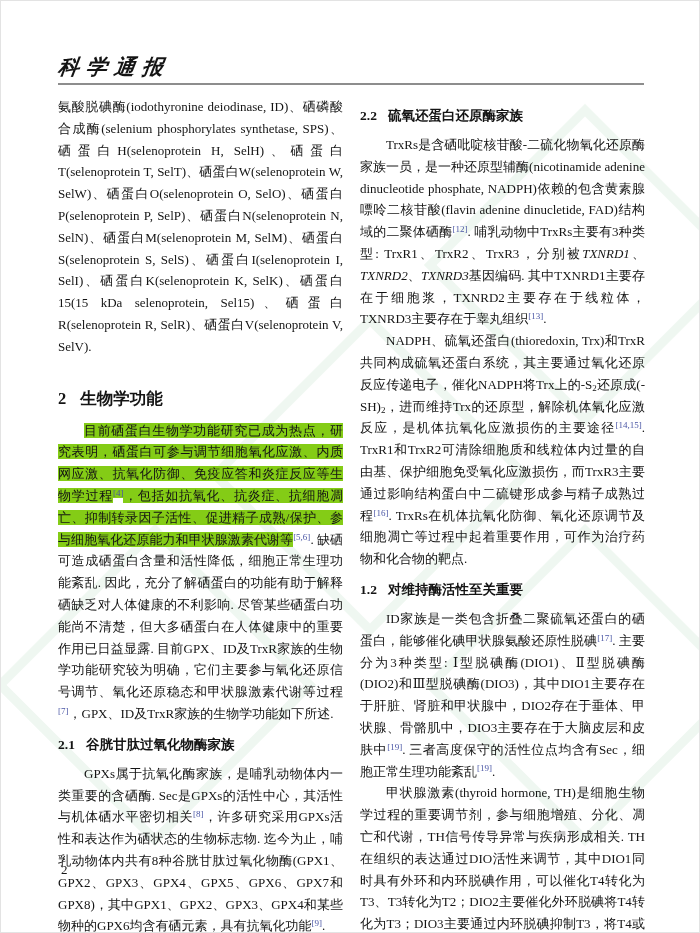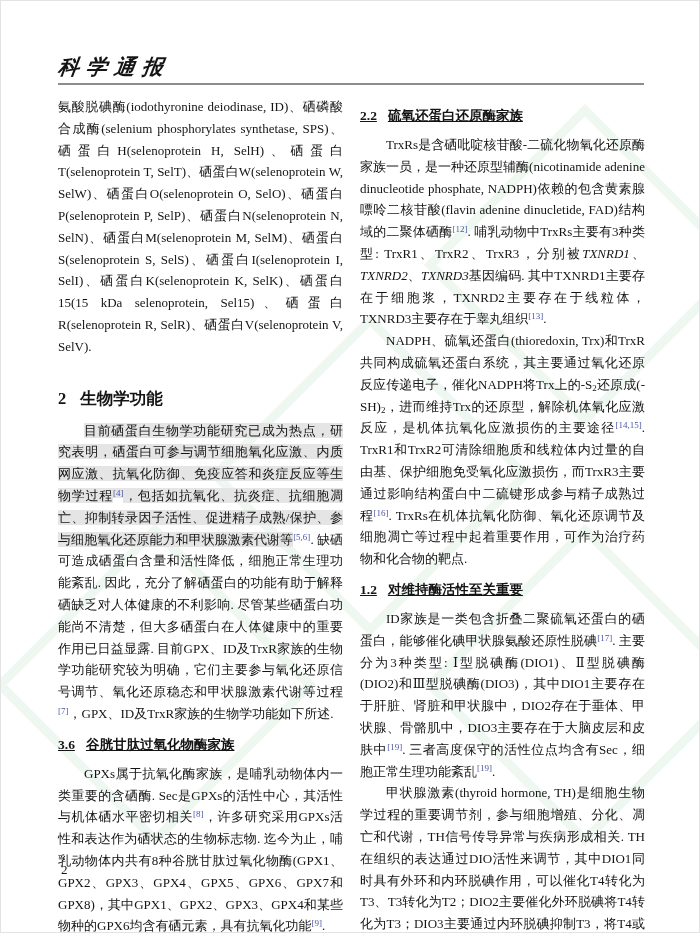--- a/index.html
+++ b/index.html
@@ -48,34 +48,33 @@
     margin:29px 0 9px 0;
     font-size:16.5px;
     font-weight:bold;
     line-height:24px;
   }
   .h-sub{
     margin:9px 0 7px 0;
     font-size:13.5px;
     font-weight:bold;
     line-height:22px;
-    text-decoration:underline;
   }
   .h-num{margin-right:14px;}
   .h-sub .h-num{margin-right:11px;}
 
   sup.ref{
     color:#4a56a5;
     font-size:9px;
     line-height:0;
     vertical-align:baseline;
     position:relative;top:-0.45em;
   }
   sub.sb{font-size:9px;line-height:0;vertical-align:baseline;position:relative;top:0.25em;}
-  .hl{background:#e5e5e5;margin-top:24px;}
+  .hl{background:#84cc16;margin-top:24px;}
   .it{font-style:italic;}
 
   .pagenum{
     position:absolute;left:60px;top:861px;
     font-size:13px;
   }
 </style>
 </head>
 <body>
 
@@ -96,21 +95,21 @@
       <div class="col">
         <p class="body"><span>氨酸脱碘酶(iodothyronine deiodinase, ID)、硒磷酸合成酶(selenium phosphorylates synthetase, SPS)、硒蛋白H(selenoprotein H, SelH)、硒蛋白T(selenoprotein T, SelT)、硒蛋白W(selenoprotein W, SelW)、硒蛋白O(selenoprotein O, SelO)、硒蛋白P(selenoprotein P, SelP)、硒蛋白N(selenoprotein N, SelN)、硒蛋白M(selenoprotein M, SelM)、硒蛋白S(selenoprotein S, SelS)、硒蛋白I(selenoprotein I, SelI)、硒蛋白K(selenoprotein K, SelK)、硒蛋白15(15 kDa selenoprotein, Sel15)、硒蛋白R(selenoprotein R, SelR)、硒蛋白V(selenoprotein V, SelV).</span></p>
 
         <div class="h-sec">
           <span class="h-num">2</span><span>生物学功能</span>
         </div>
 
         <p class="body indent"><span class="hl">目前硒蛋白生物学功能研究已成为热点，研究表明，硒蛋白可参与调节细胞氧化应激、内质网应激、抗氧化防御、免疫应答和炎症反应等生物学过程</span><sup class="ref hl">[4]</sup><span class="hl">，包括如抗氧化、抗炎症、抗细胞凋亡、抑制转录因子活性、促进精子成熟/保护、参与细胞氧化还原能力和甲状腺激素代谢等</span><sup class="ref">[5,6]</sup><span>. 缺硒可造成硒蛋白含量和活性降低，细胞正常生理功能紊乱. 因此，充分了解硒蛋白的功能有助于解释硒缺乏对人体健康的不利影响. 尽管某些硒蛋白功能尚不清楚，但大多硒蛋白在人体健康中的重要作用已日益显露. 目前GPX、ID及TrxR家族的生物学功能研究较为明确，它们主要参与氧化还原信号调节、氧化还原稳态和甲状腺激素代谢等过程</span><sup class="ref">[7]</sup><span>，GPX、ID及TrxR家族的生物学功能如下所述.</span></p>
 
         <div class="h-sub">
-          <span class="h-num">3.6</span><span>谷胱甘肽过氧化物酶家族</span>
+          <span class="h-num">2.1</span><span>谷胱甘肽过氧化物酶家族</span>
         </div>
 
         <p class="body indent"><span>GPXs属于抗氧化酶家族，是哺乳动物体内一类重要的含硒酶. Sec是GPXs的活性中心，其活性与机体硒水平密切相关</span><sup class="ref">[8]</sup><span>，许多研究采用GPXs活性和表达作为硒状态的生物标志物. 迄今为止，哺乳动物体内共有8种谷胱甘肽过氧化物酶(GPX1、GPX2、GPX3、GPX4、GPX5、GPX6、GPX7和GPX8)，其中GPX1、GPX2、GPX3、GPX4和某些物种的GPX6均含有硒元素，具有抗氧化功能</span><sup class="ref">[9]</sup><span>.</span></p>
         <p class="body indent"><span>GPXs生物学功能主要依赖谷胱甘肽(glutathione, GSH)而实现，即通过GSH作为硫醇供体还原机体代谢过程中产生的过氧化氢(hydrogen peroxide, H</span></p>
       </div>
 
       <div class="col">
 
         <div class="h-sub">
           <span class="h-num">2.2</span><span>硫氧还蛋白还原酶家族</span>

